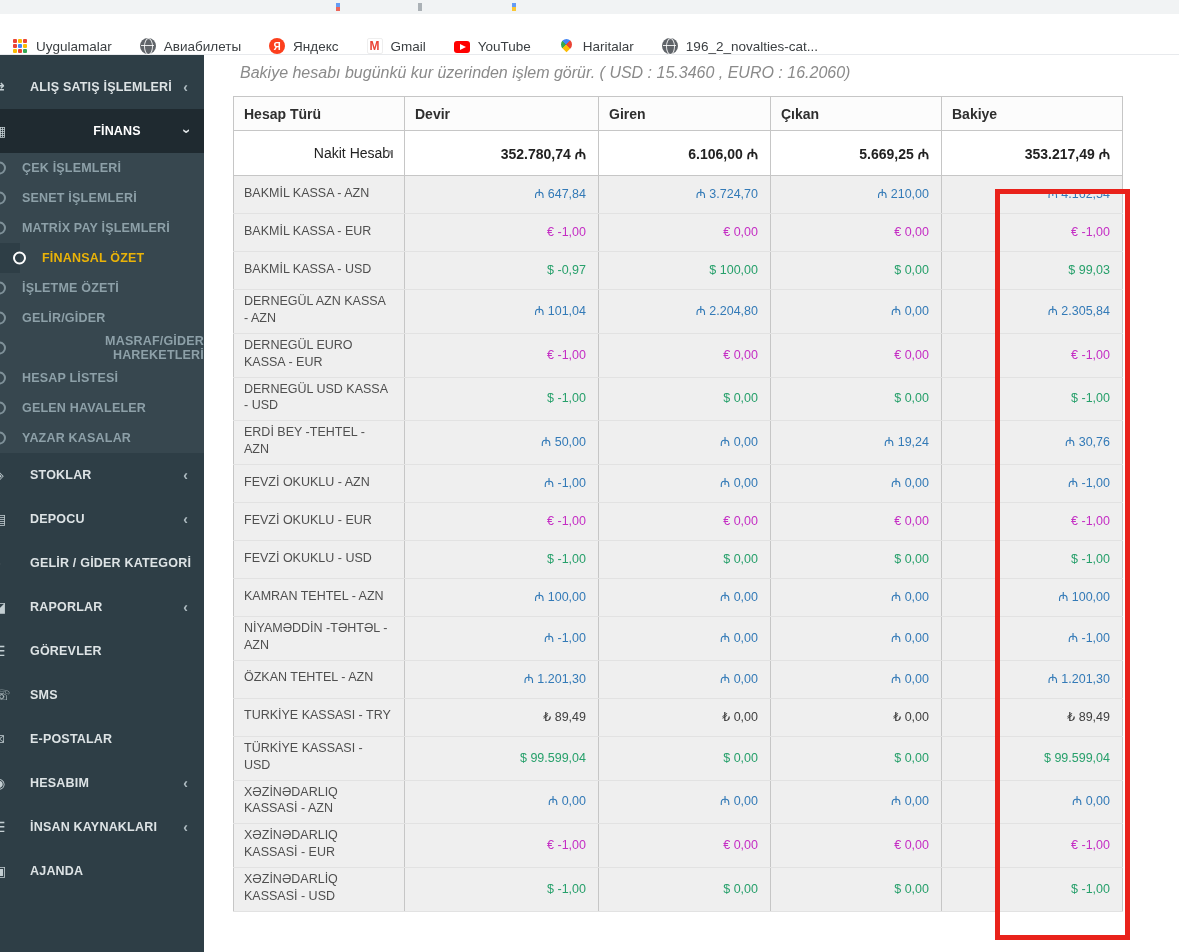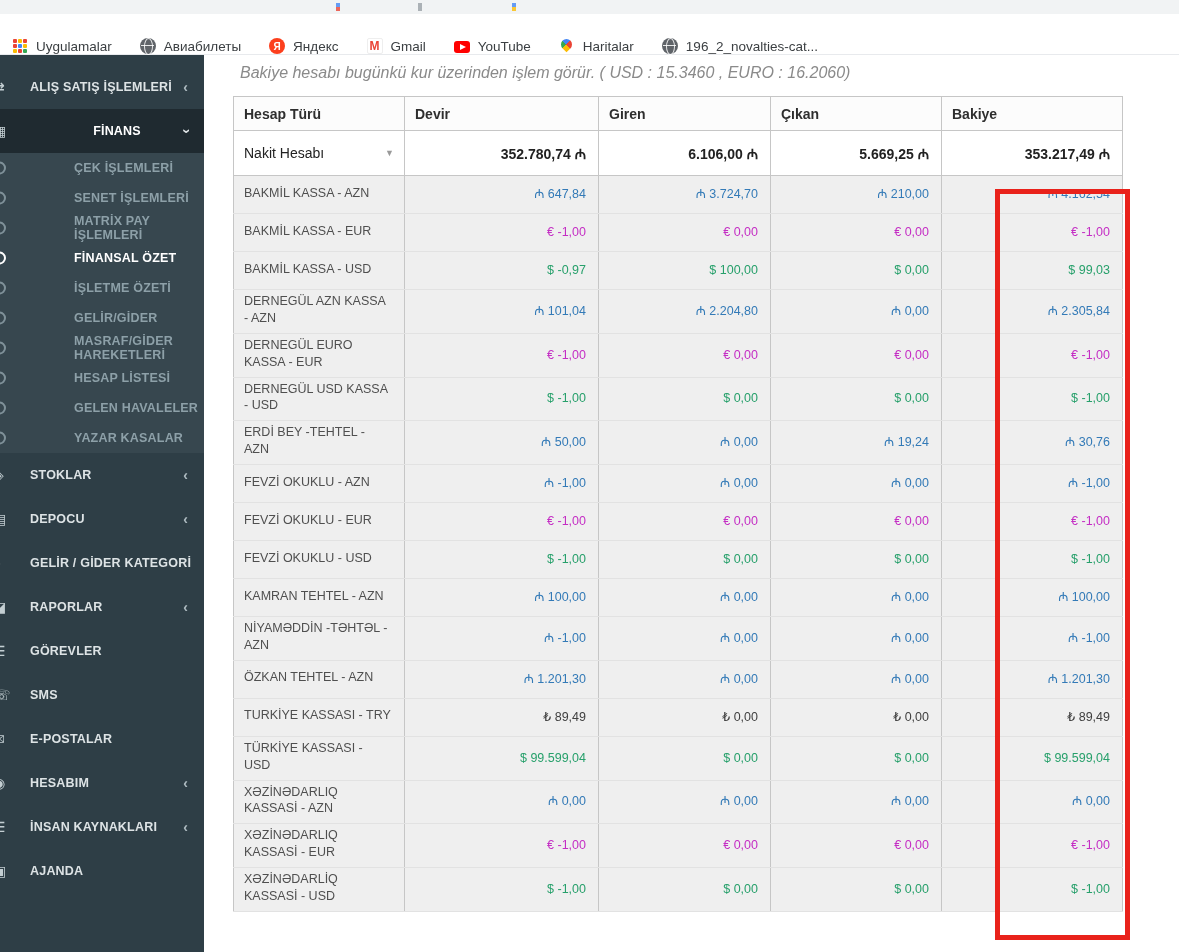--- a/index.html
+++ b/index.html
@@ -42,23 +42,23 @@
     transform:rotate(-45deg); background:conic-gradient(#4285f4 0 25%,#ea4335 0 50%,#fbbc04 0 75%,#34a853 0);
     position:absolute; top:1px; left:2px; }
 
   
   .sidebar { position:absolute; left:0; top:55px; width:204px; height:897px;
     background:var(--sidebar-bg,#2e3e46); overflow:hidden; }
   .side-item { position:relative; display:flex; align-items:center; cursor:pointer;
     color:#dde3e5; font-size:12.5px; font-weight:700; letter-spacing:.2px; }
   .side-item.main { height:44px; padding-left:30px; }
   .side-item.main.open { background:var(--sidebar-active-bg,#1f2a30); color:#fff;justify-content:center; }
-  .side-item.sub { height:30px; padding-left:74px; background:var(--sidebar-submenu-bg,#37474f);
-    color:#8da0a8; }
-  .side-item.sub.active { color:#ffffff; }
+  .side-item.sub { height:30px; padding-left:22px; background:var(--sidebar-submenu-bg,#37474f);
+    color:#8da0a8;text-align:right; }
+  .side-item.sub.active { color:#eab308;margin-left:20px; }
   .side-icon { position:absolute; left:-7px; top:50%; transform:translateY(-50%);
     font-size:14px; color:#c3ced2; width:16px; text-align:left; }
   .sub .side-icon { width:13px; height:13px; border:2px solid #7f9199; border-radius:50%;
     font-size:0; }
   .sub.active .side-icon { border-color:#fff; }
   .side-chevron { position:absolute; right:16px; top:50%; transform:translateY(-50%);
     font-size:14px; font-weight:700; color:#aebbc1; }
   .side-chevron.down { transform:translateY(-50%) rotate(-90deg); color:#e4e9eb; }
   .menu-pad { height:10px; }
 
@@ -67,21 +67,21 @@
     color:#8a8a8a; white-space:nowrap; }
 
   table.fin { position:absolute; left:233px; top:96px; width:889px; border-collapse:collapse;
     table-layout:fixed; background:#fff; }
   table.fin col.c1{width:171px;} table.fin col.c2{width:194px;} table.fin col.c3{width:172px;}
   table.fin col.c4{width:171px;} table.fin col.c5{width:181px;}
   table.fin th, table.fin td { border:1px solid #c6c6c6; vertical-align:middle; }
   table.fin th { height:34px; text-align:left; padding:4px 10px; font-size:14px; color:#2e2e2e;
     background:#fcfcfc; font-weight:700; }
   tr.summary td { height:34px; background:#fff; font-size:14px; color:#222; }
-  tr.summary td.cell-label { padding:14px 10px; position:relative; cursor:pointer; }
+  tr.summary td.cell-label { padding:14px 10px; position:relative; cursor:pointer;text-align:right; }
   tr.summary td.cell-num { font-weight:700;margin-left:11px; }
   .caret { position:absolute; right:10px; top:50%; transform:translateY(-50%); color:#9a9a9a; font-size:9px; }
   .caret::before { content:"▼"; }
   tr.data-row td { height:38px; background:#efefef; font-size:12.5px; line-height:1.35;
     border-top-color:#e2e2e2; border-bottom-color:#e2e2e2; }
   td.cell-label { padding:3px 12px 6px 10px; color:#4f4f4f; text-align:left; }
   td.cell-num { padding:6px 12px; text-align:right; white-space:nowrap; font-size:13px; }
   tr.cur-AZN td.cell-num { color:var(--azn-text,#337ab7); }
   tr.cur-EUR td.cell-num { color:var(--eur-text,#c42ec4); }
   tr.cur-USD td.cell-num { color:var(--usd-text,#27a06b); }

